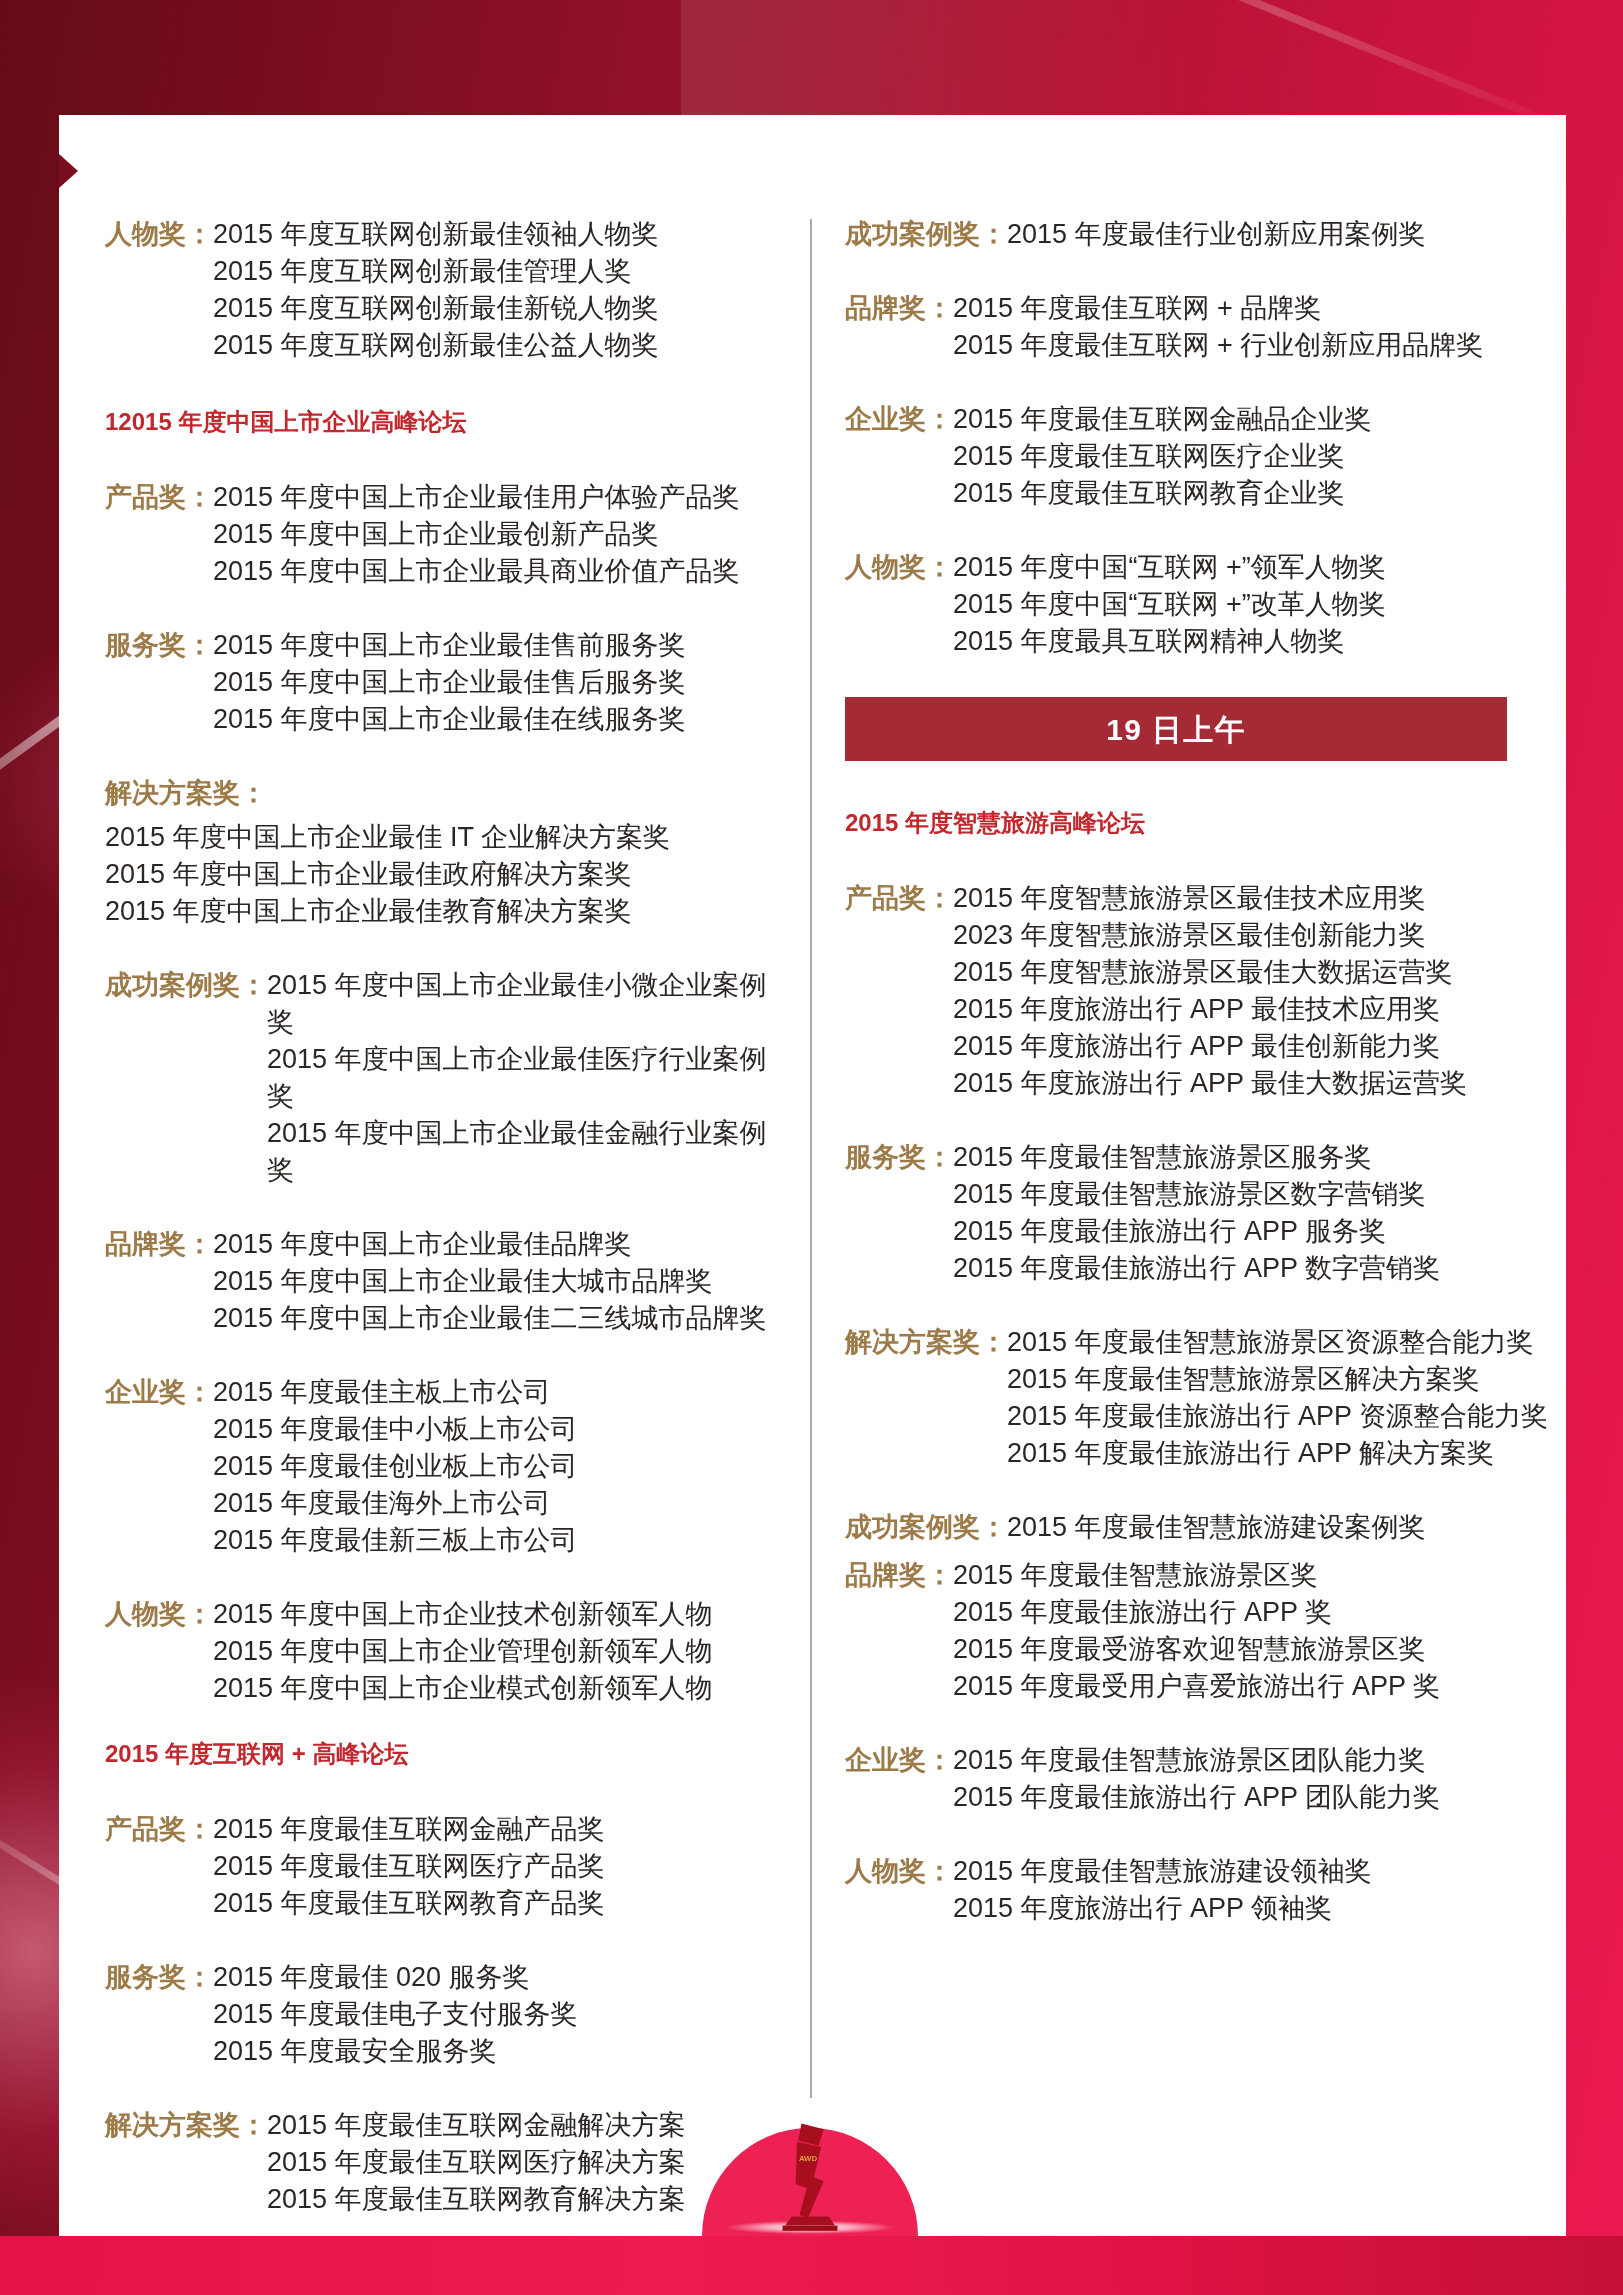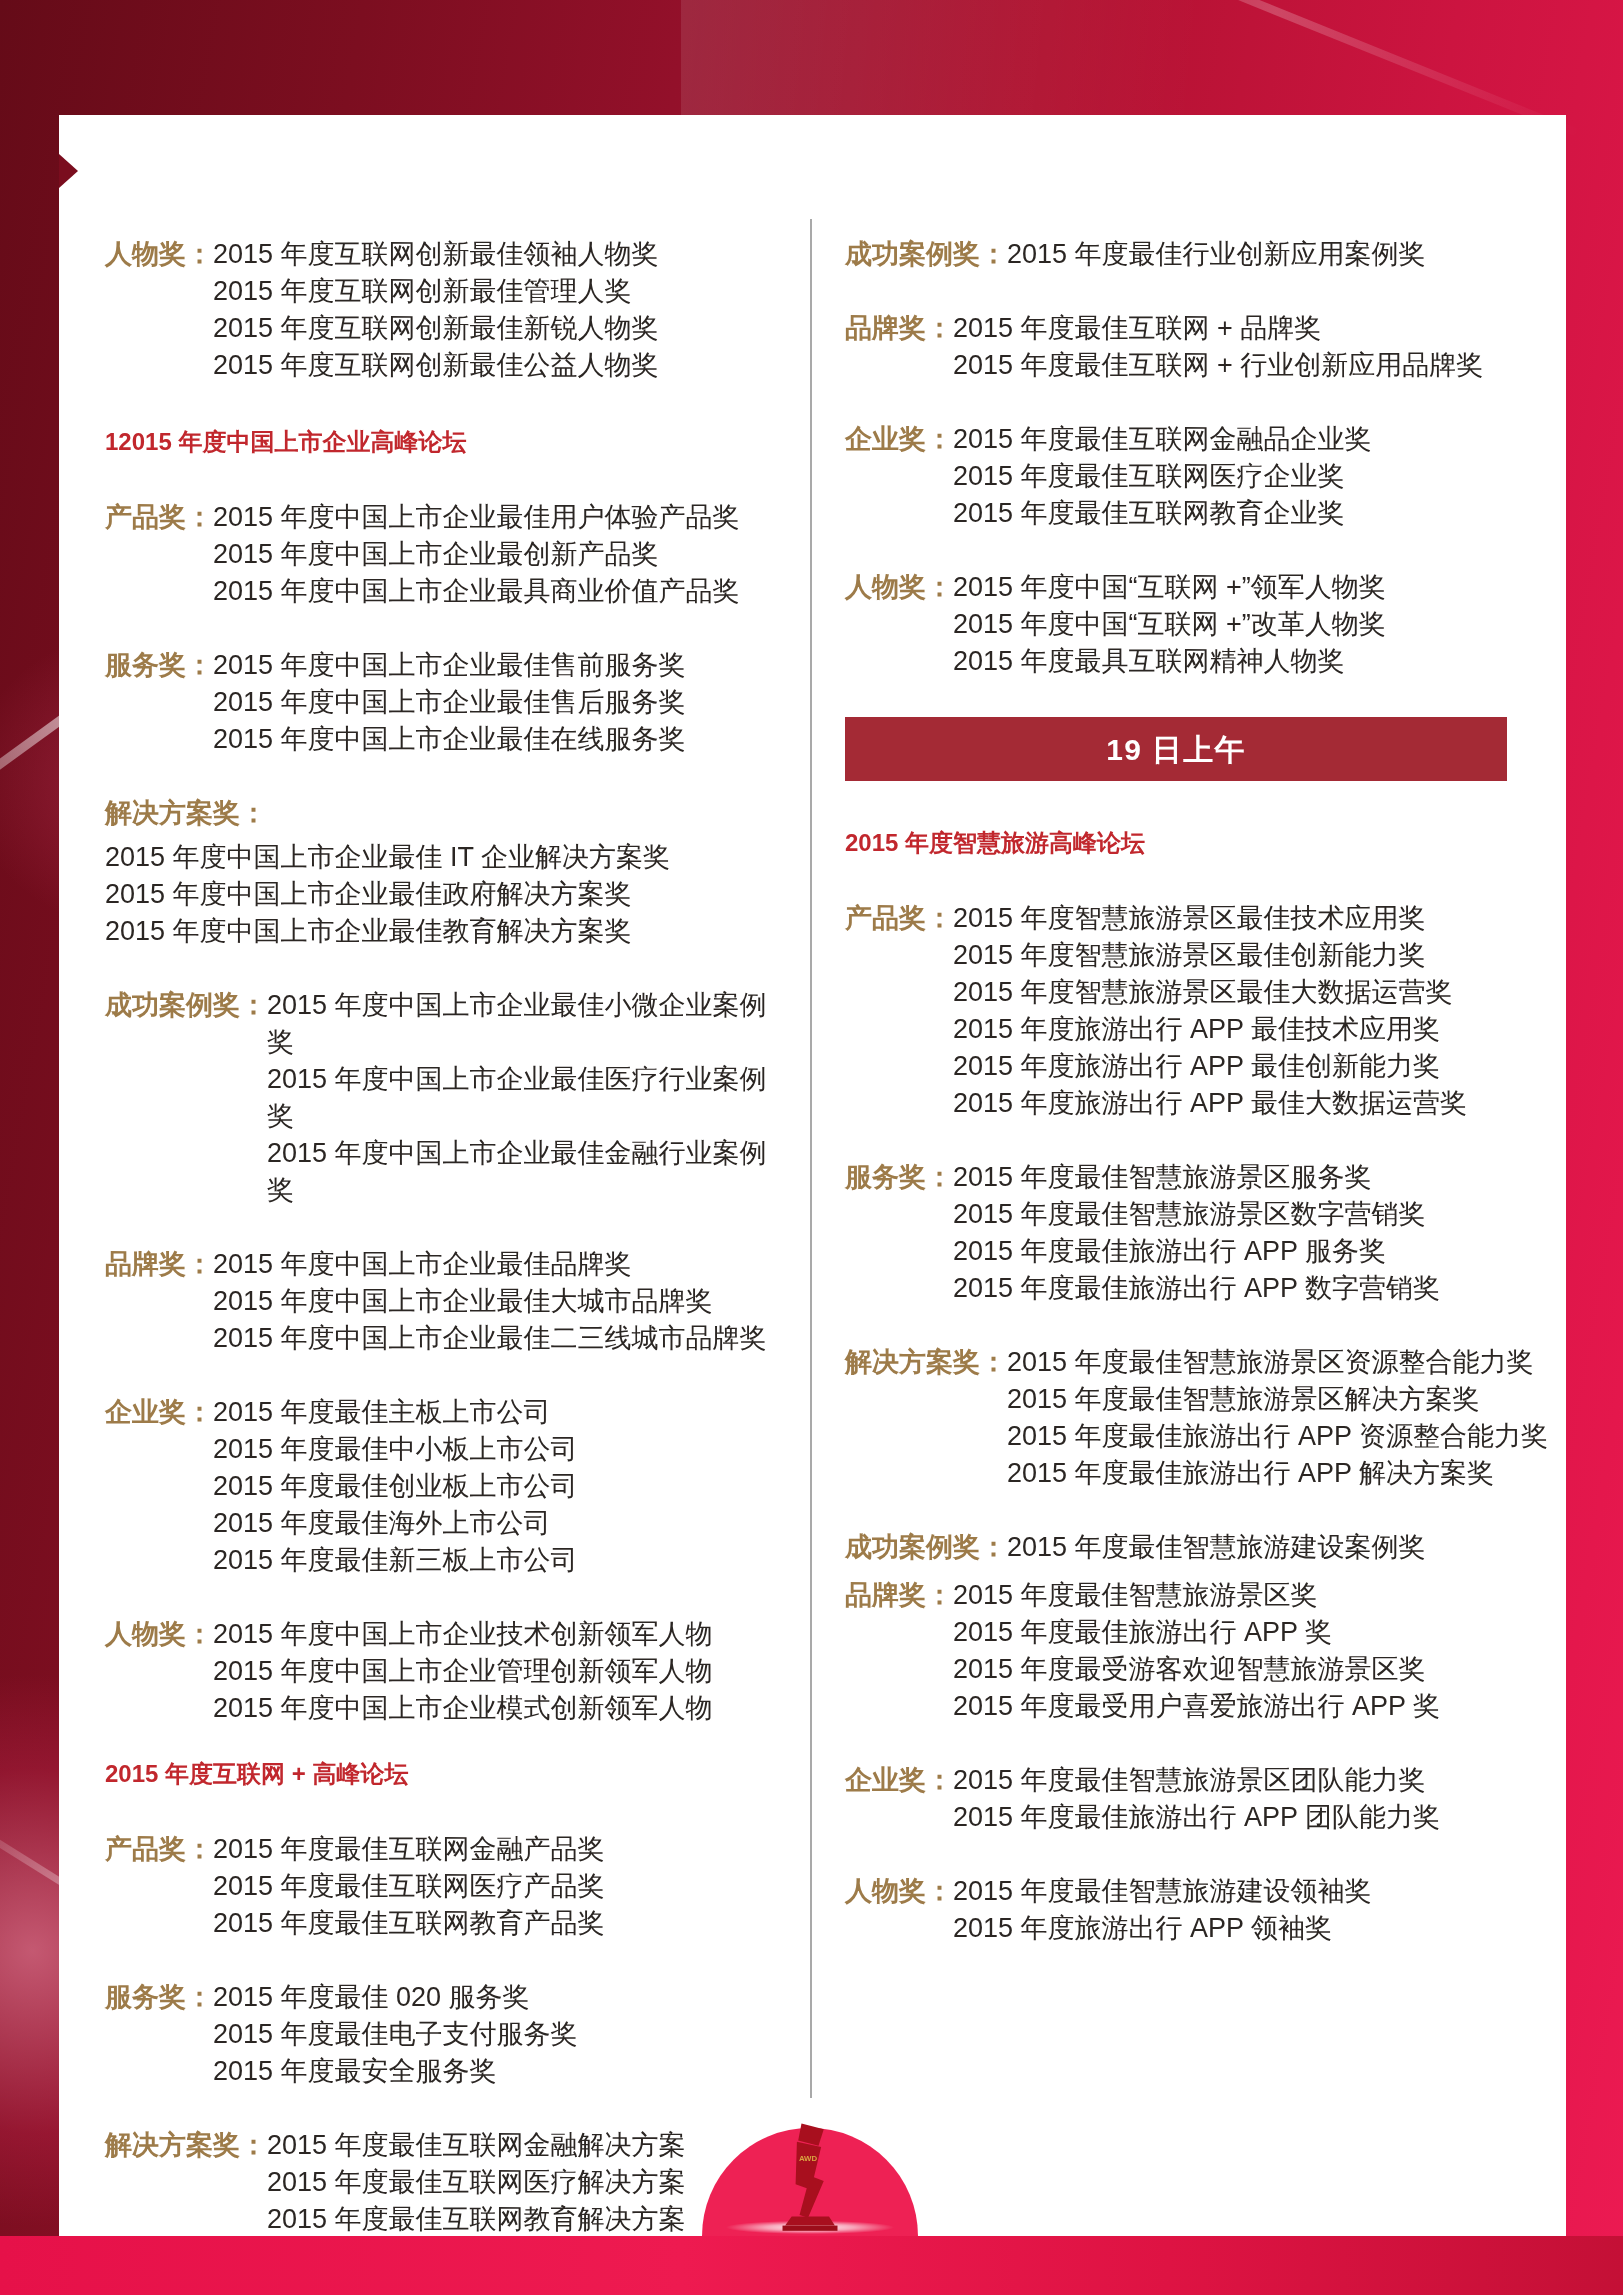--- a/index.html
+++ b/index.html
@@ -17,21 +17,21 @@
   .s3{left:458px;top:2212px;width:589px;height:6.5px;transform:rotate(-28deg);
       background:linear-gradient(90deg,transparent,rgba(255,255,255,.38),transparent);}
   .s4{left:949px;top:6.5px;width:654px;height:7.9px;transform:rotate(22deg);
       background:linear-gradient(90deg,transparent,rgba(255,255,255,.22),transparent);}
   .facet{position:absolute;left:681px;top:0;width:943px;height:115px;
       background:linear-gradient(95deg,rgba(255,255,255,.10),transparent 55%);}
   .card{position:absolute;left:59px;top:115px;width:1507px;height:2121px;background:#ffffff;z-index:2;}
   .notch{position:absolute;left:59px;top:154px;width:0;height:0;z-index:3;
       border-top:17.7px solid transparent;border-bottom:17.7px solid transparent;border-left:19.6px solid #7a0d1e;}
   .divider{position:absolute;left:810px;top:219px;width:2px;height:1879px;background:#a9a9a9;z-index:3;}
-  .col{position:absolute;top:236px;z-index:4;color:#2b2623;font-size:27px;line-height:37px;}
+  .col{position:absolute;top:216px;z-index:4;color:#2b2623;font-size:27px;line-height:37px;}
   .col-left{left:105px;width:684px;}
   .col-right{left:845px;width:717px;}
   .group{display:flex;align-items:flex-start;margin-bottom:37px;}
   .group.tight{margin-top:-26px;}
   .label{flex:0 0 auto;color:#9d7b49;font-weight:bold;white-space:nowrap;}
   .items{flex:1 1 auto;}
   .item{line-height:37px;}
   .group.label-block{display:block;}
   .group.label-block .items{margin-top:6.5px;}
   .col-heading{color:#c1272d;font-size:24px;font-weight:bold;line-height:41px;margin:9.2px 0 37px;}
@@ -186,21 +186,21 @@
         </div>
       </div>
       <div class="session-band">
         <span class="band-text">19 日上午</span>
       </div>
       <div class="col-heading">2015 年度智慧旅游高峰论坛</div>
       <div class="group">
         <span class="label">产品奖：</span>
         <div class="items">
           <div class="item">2015 年度智慧旅游景区最佳技术应用奖</div>
-          <div class="item">2015 年度智慧旅游景区最佳创新能力奖</div>
+          <div class="item">2023 年度智慧旅游景区最佳创新能力奖</div>
           <div class="item">2015 年度智慧旅游景区最佳大数据运营奖</div>
           <div class="item">2015 年度旅游出行 APP 最佳技术应用奖</div>
           <div class="item">2015 年度旅游出行 APP 最佳创新能力奖</div>
           <div class="item">2015 年度旅游出行 APP 最佳大数据运营奖</div>
         </div>
       </div>
       <div class="group">
         <span class="label">服务奖：</span>
         <div class="items">
           <div class="item">2015 年度最佳智慧旅游景区服务奖</div>

